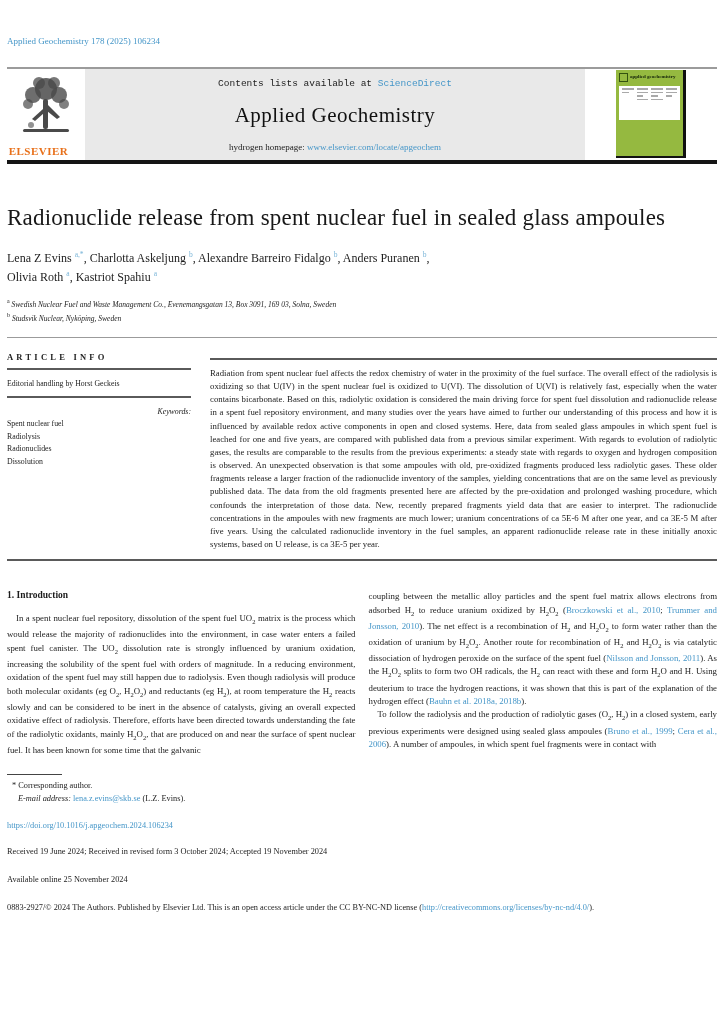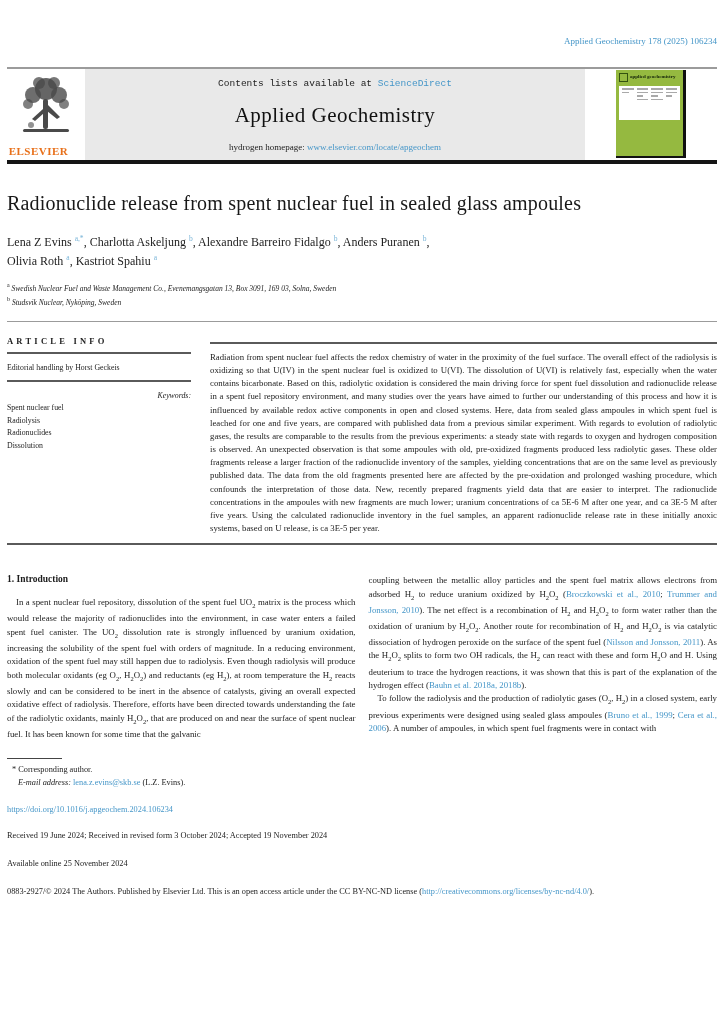--- a/index.html
+++ b/index.html
@@ -4,40 +4,40 @@
 <style>
   :root{
     --accent:#4596c8; --sup:#7ab5d8; --orange:#e8701a; --green:#95b940;
     --greendark:#33510f; --ink:#1c1c1c; --graybox:#e9e9e9; --rule:#9b9b9b; --ruledark:#5a5a5a;
   }
   *{margin:0;padding:0;box-sizing:border-box;}
   html,body{background:#fff;}
   body{width:724px;height:1024px;overflow:hidden;font-family:"Liberation Serif",serif;color:var(--ink);}
   .page{width:724px;height:1024px;padding:36px 7px 0 7px;position:relative;}
   .lnk{color:var(--accent);text-decoration:none;cursor:pointer;}
-  .citation{text-align:right;font-size:9px;margin-bottom:21px;}
+  .citation{text-align:left;font-size:9px;margin-bottom:21px;}
   .toprule{height:2px;background:var(--rule);}
   .header{display:flex;height:91px;align-items:stretch;}
   .logo{width:78px;background:#fff;position:relative;padding-top:4px;text-align:center;}
   .logo .wordmark{font-size:11px;color:var(--orange);letter-spacing:.5px;font-weight:bold;position:absolute;bottom:3px;left:0;right:15px;text-align:center;}
   .graybox{flex:1;background:var(--graybox);display:flex;flex-direction:column;align-items:center;justify-content:space-between;padding:9px 4px 8px 4px;}
   .contents-line{font-size:9.5px;font-family:Liberation Mono, monospace;}
   .jtitle{font-size:21px;letter-spacing:.5px;color:#111;}
   .homepage{font-size:9px;}
   .coverwrap{width:132px;display:flex;justify-content:center;align-items:flex-start;padding-top:0;}
   .cover{width:70px;height:88px;background:var(--green);border-right:3px solid #111;border-bottom:2px solid #111;margin-top:1px;position:relative;padding:3px;}
   .cover-top{display:flex;gap:2px;align-items:flex-start;}
   .cover-logo{width:9px;height:9px;background:var(--green);border:1px solid var(--greendark);flex:0 0 auto;}
   .cover-title{font-size:5px;font-weight:bold;color:#14230a;line-height:5px;padding-top:1px;}
   .cover-band{background:#fff;margin-top:4px;height:34px;padding:2px 3px;display:flex;gap:3px;}
   .cover-band .tcol{flex:1;display:flex;flex-direction:column;gap:2px;}
   .cover-band .tcol i{display:block;height:1.5px;background:#a9a9a9;}
   .cover-band .tcol i.short{width:60%;}
   .blackrule{height:4px;background:#151515;}
-  .title{font-size:20px;font-weight:normal;color:#181818;margin-top:28px;letter-spacing:.2px;}
+  .title{font-size:23px;font-weight:normal;color:#181818;margin-top:41px;letter-spacing:.2px;}
   .authors{font-size:12px;margin-top:16px;line-height:16px;}
   .authors sup{color:var(--sup);font-size:7.5px;}
   .affils{margin-top:11px;font-size:7.5px;line-height:10.5px;}
   .affils sup{font-size:6px;}
   .hairline{height:1px;background:var(--rule);margin-top:13px;}
   .meta-grid{display:flex;gap:19px;margin-top:14px;}
   .info-col{width:184px;flex:0 0 auto;}
   .abs-col{flex:1;}
   .sec-head{font-size:8.5px;font-weight:bold;letter-spacing:.38em;color:#222;}
   .rule2{height:2px;background:var(--ruledark);margin-top:6px;}

